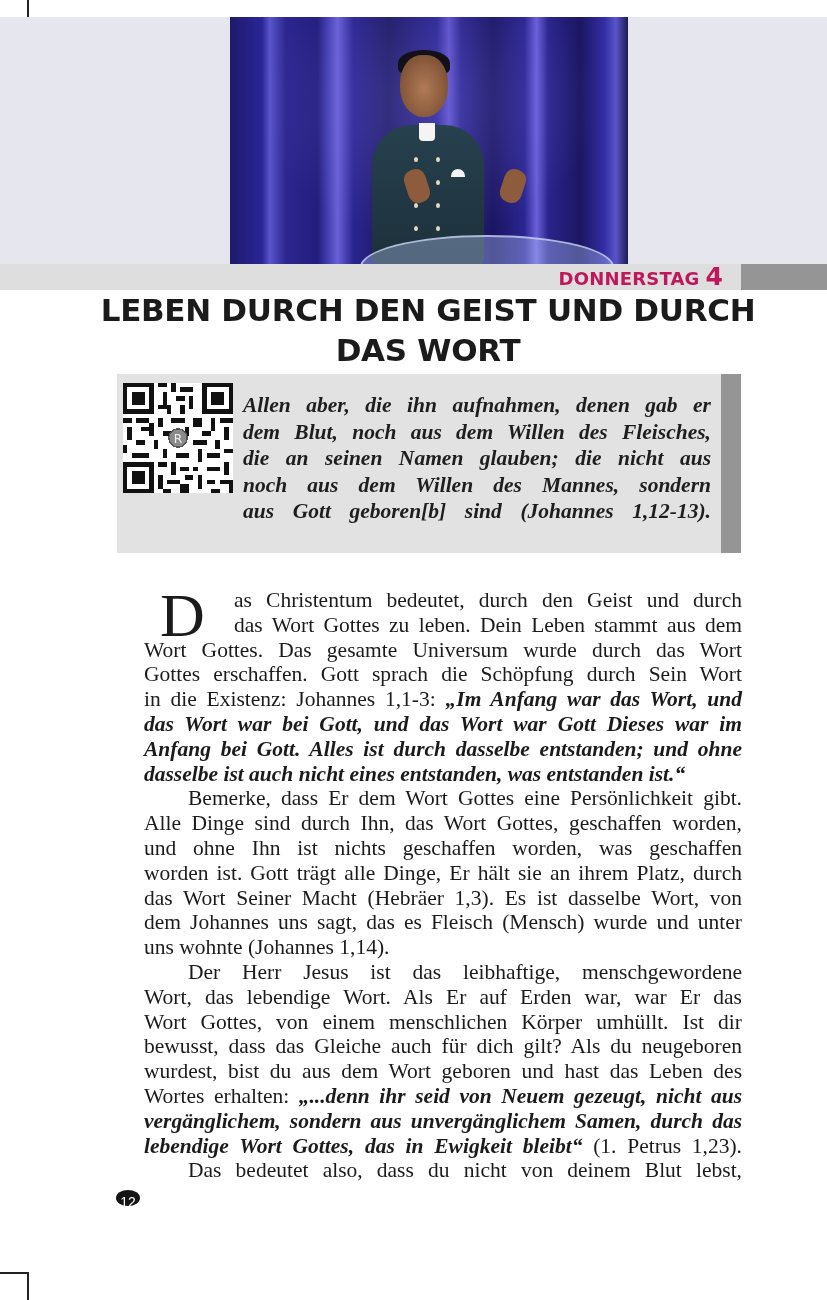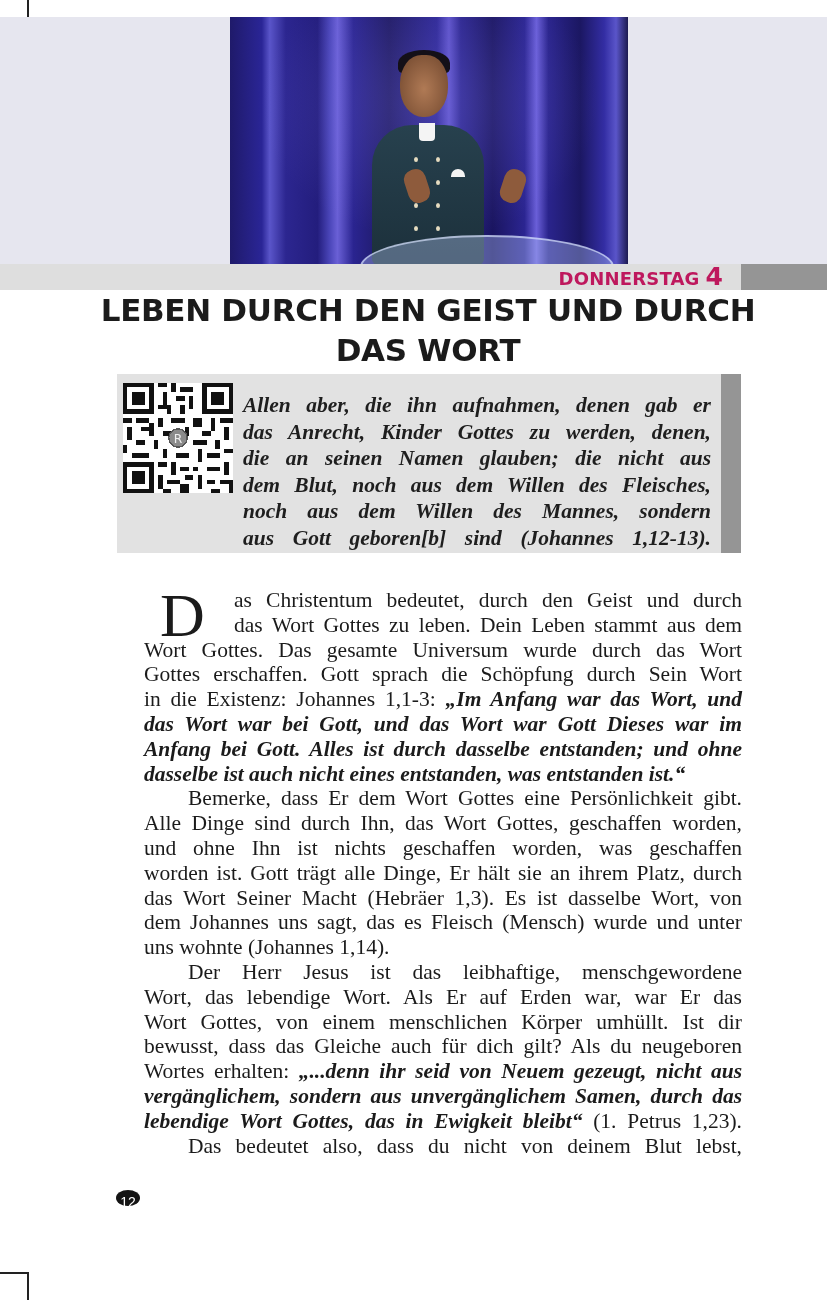--- a/index.html
+++ b/index.html
@@ -262,23 +262,22 @@
         <rect x="13" y="23" width="2" height="2"></rect>
       <rect x="20" y="24" width="2" height="1"></rect>
         <rect x="24" y="23" width="1" height="2"></rect>
     </g>
     <circle cx="12.5" cy="12.5" r="2.1" fill="#8a8a8a" stroke="#555" stroke-width="0.3"></circle>
     <text x="12.5" y="13.6" font-size="2.8" text-anchor="middle" fill="#eee" font-family="DejaVu Sans, sans-serif">R</text>
   </svg>
 </div>
 <div class="verse">
   <span>Allen aber, die ihn aufnahmen, denen gab er</span>
-  <span>das Anrecht, Kinder Gottes zu werden, denen,</span>
+  <span>dem Blut, noch aus dem Willen des Fleisches,</span>
   <span>die an seinen Namen glauben; die nicht aus</span>
-  <span>dem Blut, noch aus dem Willen des Fleisches,</span>
   <span>noch aus dem Willen des Mannes, sondern</span>
   <span>aus Gott geboren[b] sind (Johannes 1,12-13).</span>
 </div>
 
 <div class="body">
   <span class="dropcap">D</span>
   <span class="line dropcap-line" style="padding-left:90px">as Christentum bedeutet, durch den Geist und durch</span>
   <span class="line dropcap-line" style="padding-left:90px">das Wort Gottes zu leben. Dein Leben stammt aus dem</span>
   <span class="line">Wort Gottes. Das gesamte Universum wurde durch das Wort</span>
   <span class="line">Gottes erschaffen. Gott sprach die Schöpfung durch Sein Wort</span>
@@ -292,20 +291,21 @@
   <span class="line">und ohne Ihn ist nichts geschaffen worden, was geschaffen</span>
   <span class="line">worden ist. Gott trägt alle Dinge, Er hält sie an ihrem Platz, durch</span>
   <span class="line">das Wort Seiner Macht (Hebräer 1,3). Es ist dasselbe Wort, von</span>
   <span class="line">dem Johannes uns sagt, das es Fleisch (Mensch) wurde und unter</span>
   <span class="line last">uns wohnte (Johannes 1,14).</span>
 
   <span class="line ind">Der Herr Jesus ist das leibhaftige, menschgewordene</span>
   <span class="line">Wort, das lebendige Wort. Als Er auf Erden war,  war Er das</span>
   <span class="line">Wort Gottes, von einem menschlichen Körper umhüllt. Ist dir</span>
   <span class="line">bewusst, dass das Gleiche auch für dich gilt? Als du neugeboren</span>
+  <span class="line">wurdest, bist du aus dem Wort geboren und hast das Leben des</span>
   <span class="line"><span>Wortes erhalten: </span><span class="bi">„...denn ihr seid von Neuem gezeugt, nicht aus</span></span>
   <span class="line bi">vergänglichem, sondern aus unvergänglichem Samen, durch das</span>
   <span class="line"><span class="bi">lebendige Wort Gottes, das in Ewigkeit bleibt“</span><span> (1. Petrus 1,23).</span></span>
 
   <span class="line ind">Das bedeutet also, dass du nicht von deinem Blut lebst,</span>
 </div>
 
 <div class="pagenum">12</div>
 
 </body></html>

